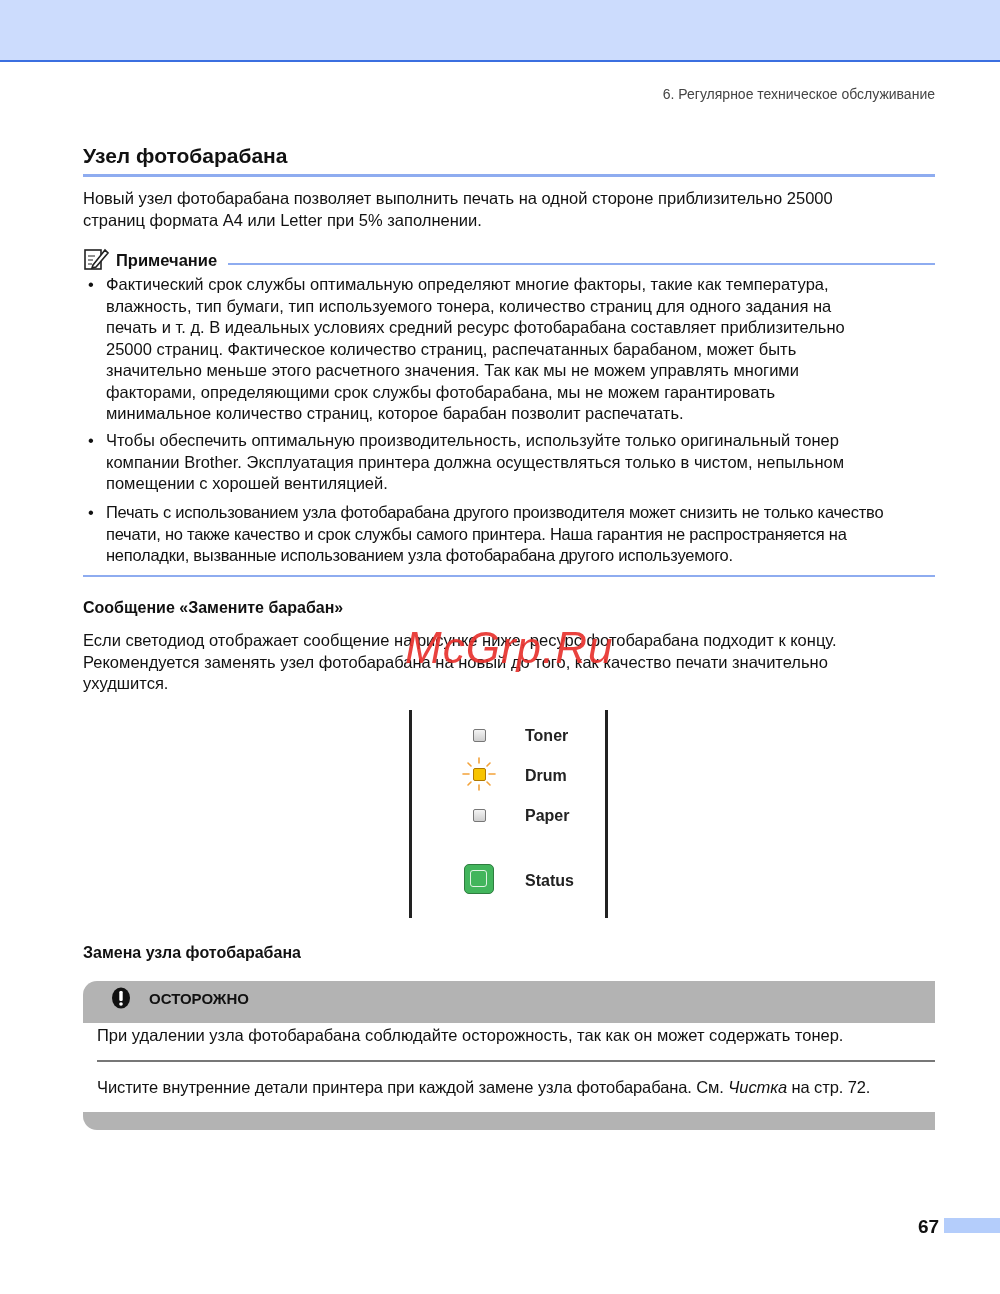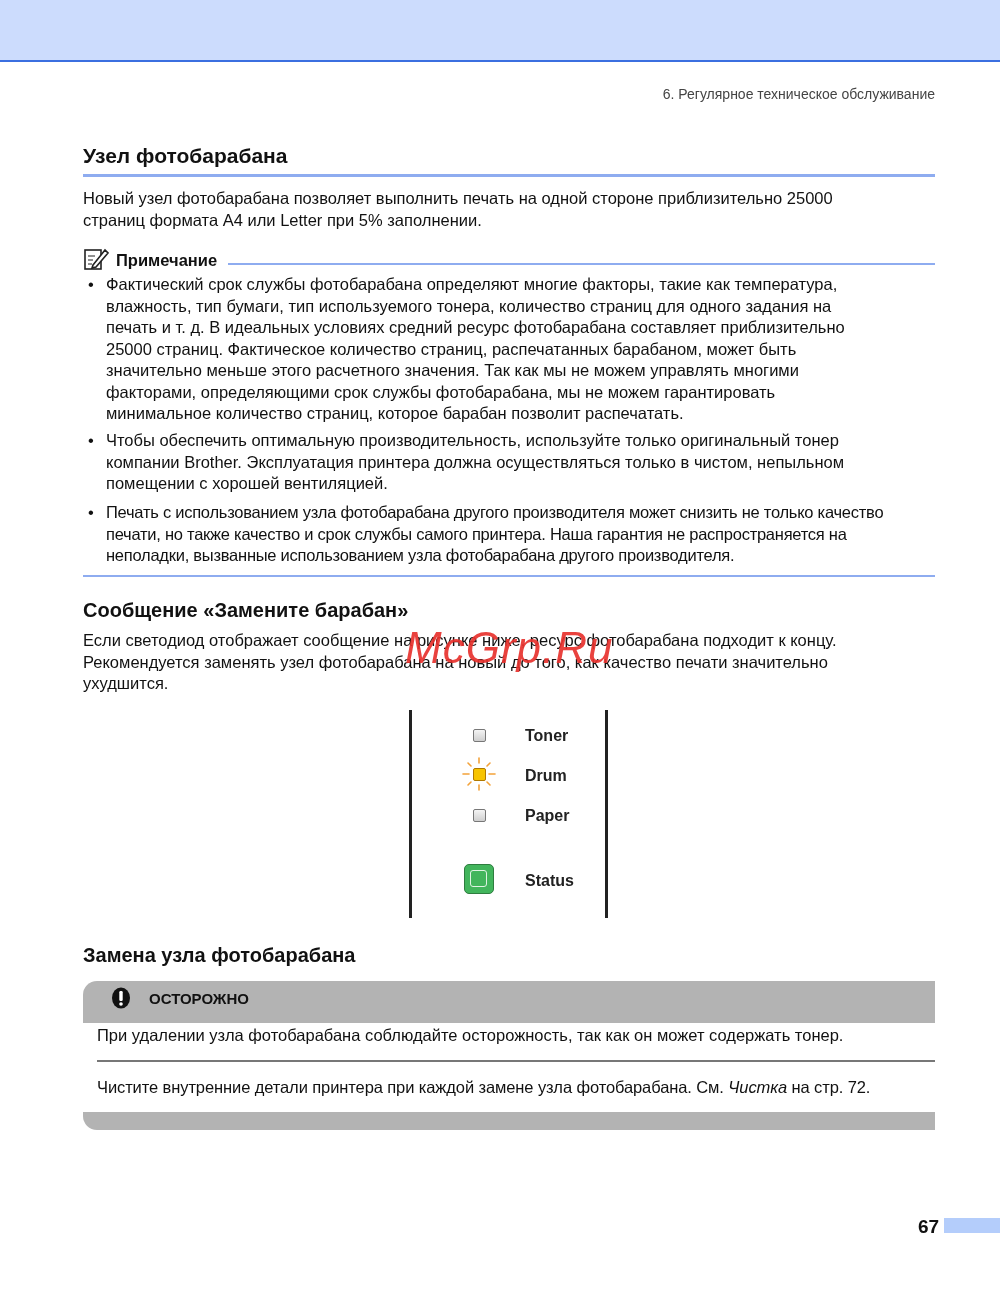--- a/index.html
+++ b/index.html
@@ -10,21 +10,21 @@
   .h1-rule { position:absolute; left:83px; top:174px; width:852px; height:3px; background:#8eacf0; }
   .p { position:absolute; left:83px; font-size:16.5px; line-height:21.5px; color:#111; width:860px; }
   .note-head { position:absolute; left:83px; top:249px; width:852px; height:24px; }
   .note-icon { position:absolute; left:0; top:-2px; width:26px; height:24px; }
   .note-label { position:absolute; left:33px; top:2px; font-size:16.5px; font-weight:bold; background:#fff; padding-right:8px; }
   .note-line { position:absolute; left:145px; right:0; top:14px; height:2px; background:#8eacf0; }
   .bullet { position:absolute; left:88px; font-size:16.5px; line-height:21.5px; width:860px; }
   .bullet .dot { position:absolute; left:0; top:0; }
   .bullet .txt { position:absolute; left:18px; top:0; width:840px; }
   .note-end { position:absolute; left:83px; top:575px; width:852px; height:2px; background:#8eacf0; }
-  .h2 { position:absolute; left:83px; font-size:20px; font-weight:bold; color:#111; }
+  .h2 { position:absolute; left:83px; font-size:16px; font-weight:bold; color:#111; }
   .watermark { position:absolute; left:405px; top:623px; font-size:44px; color:#e8322e; font-family:"Liberation Sans", sans-serif; font-style:italic; letter-spacing:1px; opacity:0.92;text-align:right; }
   .panel { position:absolute; left:409px; top:710px; width:200px; height:208px; }
   .panel .bar-l { position:absolute; left:0; top:0; width:3px; height:208px; background:#222; }
   .panel .bar-r { position:absolute; left:196px; top:0; width:3px; height:208px; background:#222; }
   .led { position:absolute; left:64px; width:11px; height:11px; border:1px solid #777; border-radius:2px; background:linear-gradient(#f4f4f4,#cfcfcf); }
   .led-label { position:absolute; left:116px; font-size:16px; font-weight:bold; color:#222; }
   .led-drum { position:absolute; left:64px; top:58px; width:11px; height:11px; border:1px solid #b07800; border-radius:2px; background:#f7c400; }
   .rays { position:absolute; left:50px; top:44px; width:40px; height:40px; }
   .status-btn { position:absolute; left:55px; top:154px; width:28px; height:28px; border:1.5px solid #2e7d3f; border-radius:5px; background:#42b55c; }
   .status-btn .inner { position:absolute; left:5px; top:5px; width:15px; height:15px; border:1.5px solid #dff3e3; border-radius:3px; }
@@ -60,21 +60,21 @@
     <line x1="5" y1="17" x2="9" y2="17" stroke="#222" stroke-width="1"></line>
     <path d="M10 18 L22 3 L25 6 L13 20 L9 21 Z" fill="#fff" stroke="#222" stroke-width="1.6"></path>
   </svg>
   <div class="note-line"></div>
   <span class="note-label">Примечание</span>
 </div>
 
 <div class="bullet" style="top:274px">
   <span class="dot">•</span>
   <div class="txt">
-    <div>Фактический срок службы фотобарабана определяют многие факторы, такие как температура,</div>
+    <div>Фактический срок службы оптимальную определяют многие факторы, такие как температура,</div>
     <div>влажность, тип бумаги, тип используемого тонера, количество страниц для одного задания на</div>
     <div>печать и т. д. В идеальных условиях средний ресурс фотобарабана составляет приблизительно</div>
     <div>25000 страниц. Фактическое количество страниц, распечатанных барабаном, может быть</div>
     <div>значительно меньше этого расчетного значения. Так как мы не можем управлять многими</div>
     <div>факторами, определяющими срок службы фотобарабана, мы не можем гарантировать</div>
     <div>минимальное количество страниц, которое барабан позволит распечатать.</div>
   </div>
 </div>
 
 <div class="bullet" style="top:430px">
@@ -84,21 +84,21 @@
     <div>компании Brother. Эксплуатация принтера должна осуществляться только в чистом, непыльном</div>
     <div>помещении с хорошей вентиляцией.</div>
   </div>
 </div>
 
 <div class="bullet" style="top:502px; letter-spacing:-0.25px">
   <span class="dot">•</span>
   <div class="txt">
     <div>Печать с использованием узла фотобарабана другого производителя может снизить не только качество</div>
     <div>печати, но также качество и срок службы самого принтера. Наша гарантия не распространяется на</div>
-    <div>неполадки, вызванные использованием узла фотобарабана другого производителя.</div>
+    <div>неполадки, вызванные использованием узла фотобарабана другого используемого.</div>
   </div>
 </div>
 
 <div class="note-end"></div>
 
 <div class="h2" style="top:599px">Сообщение «Замените барабан»</div>
 
 <div class="p" style="top:630px">
   <div>Если светодиод отображает сообщение на рисунке ниже, ресурс фотобарабана подходит к концу.</div>
   <div>Рекомендуется заменять узел фотобарабана на новый до того, как качество печати значительно</div>

